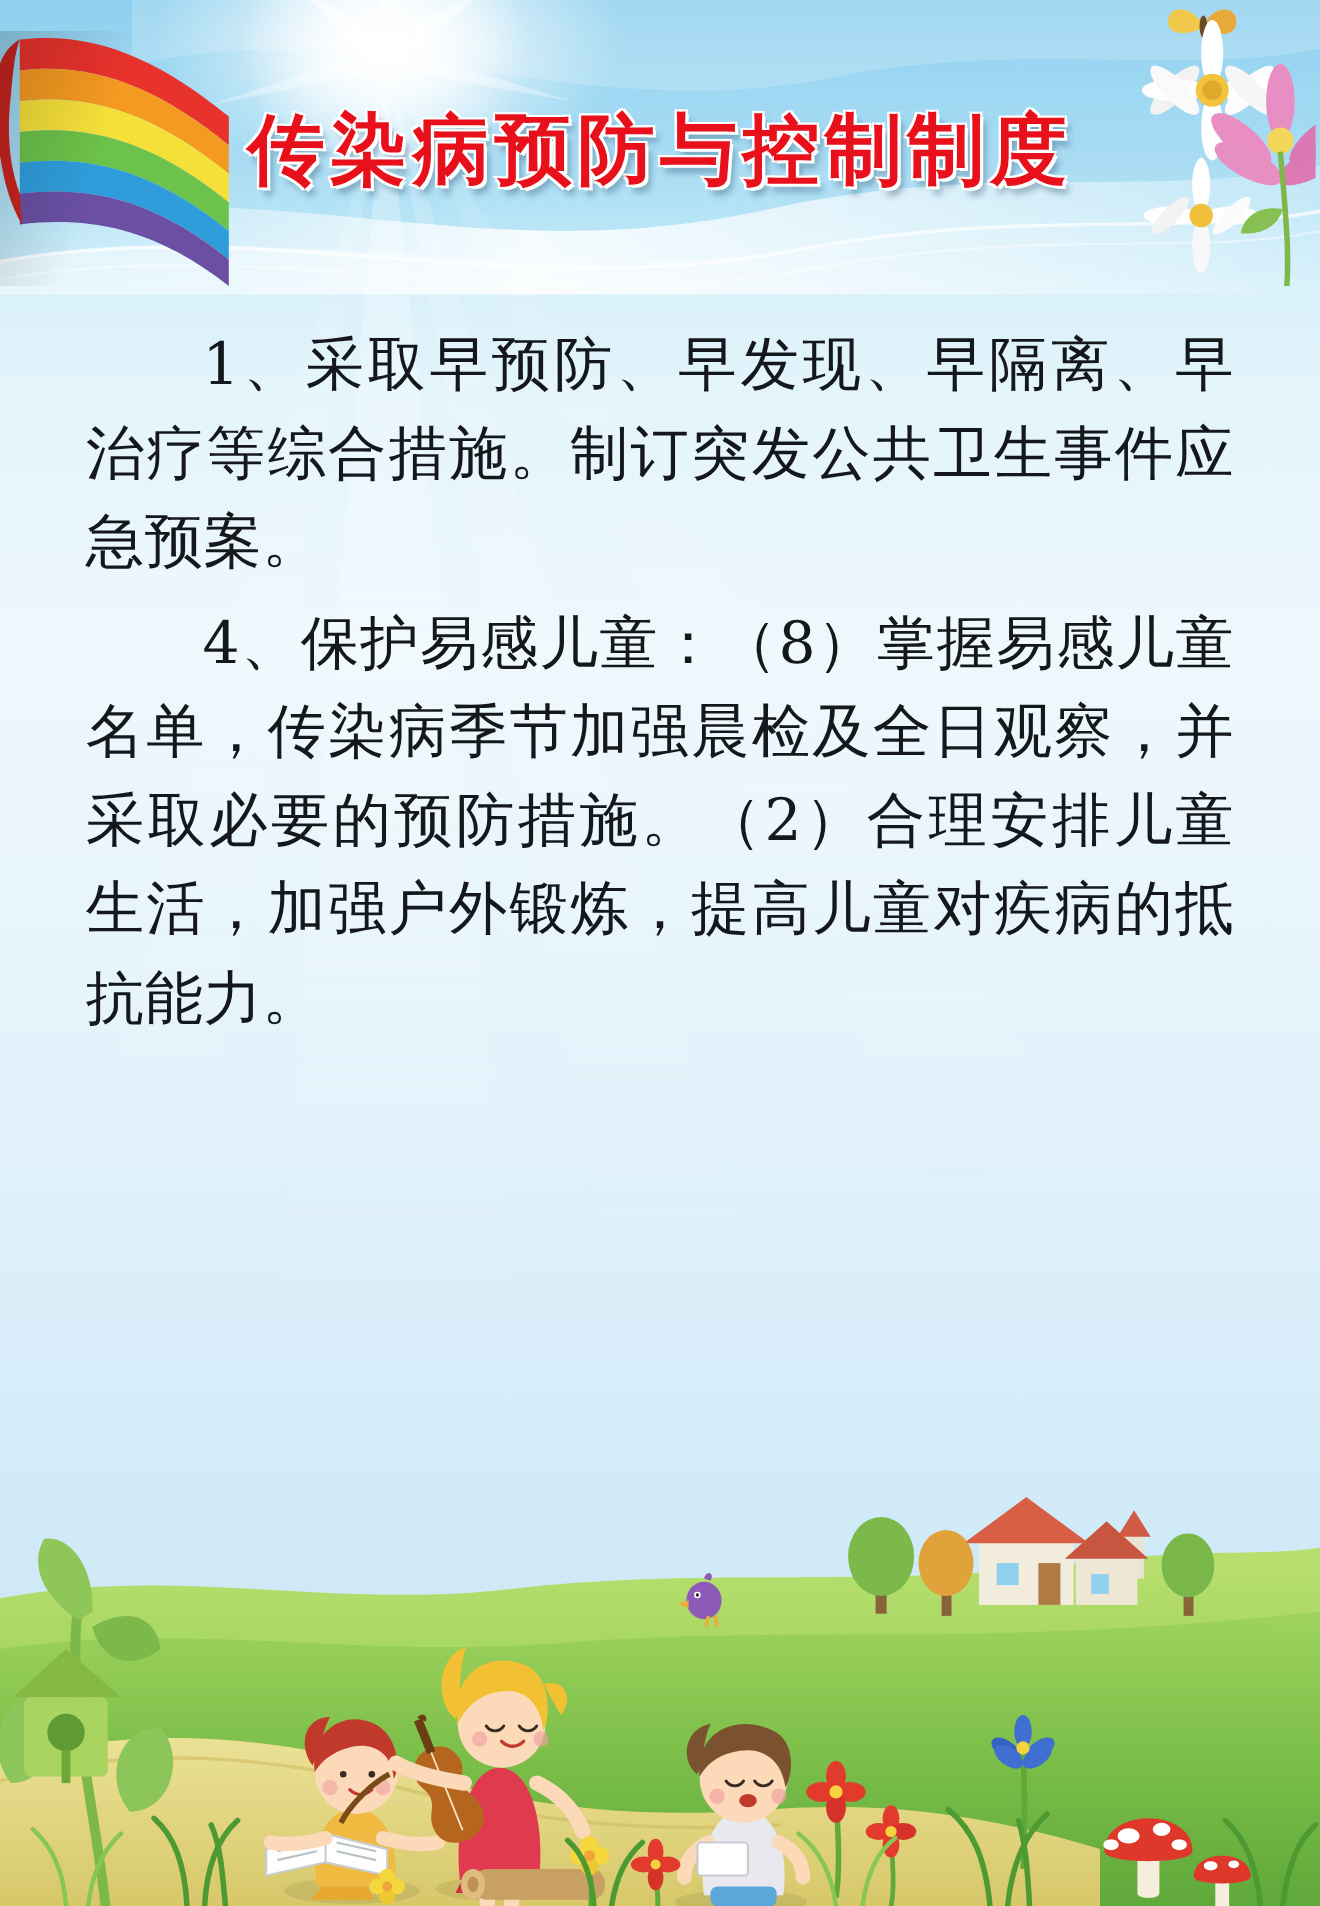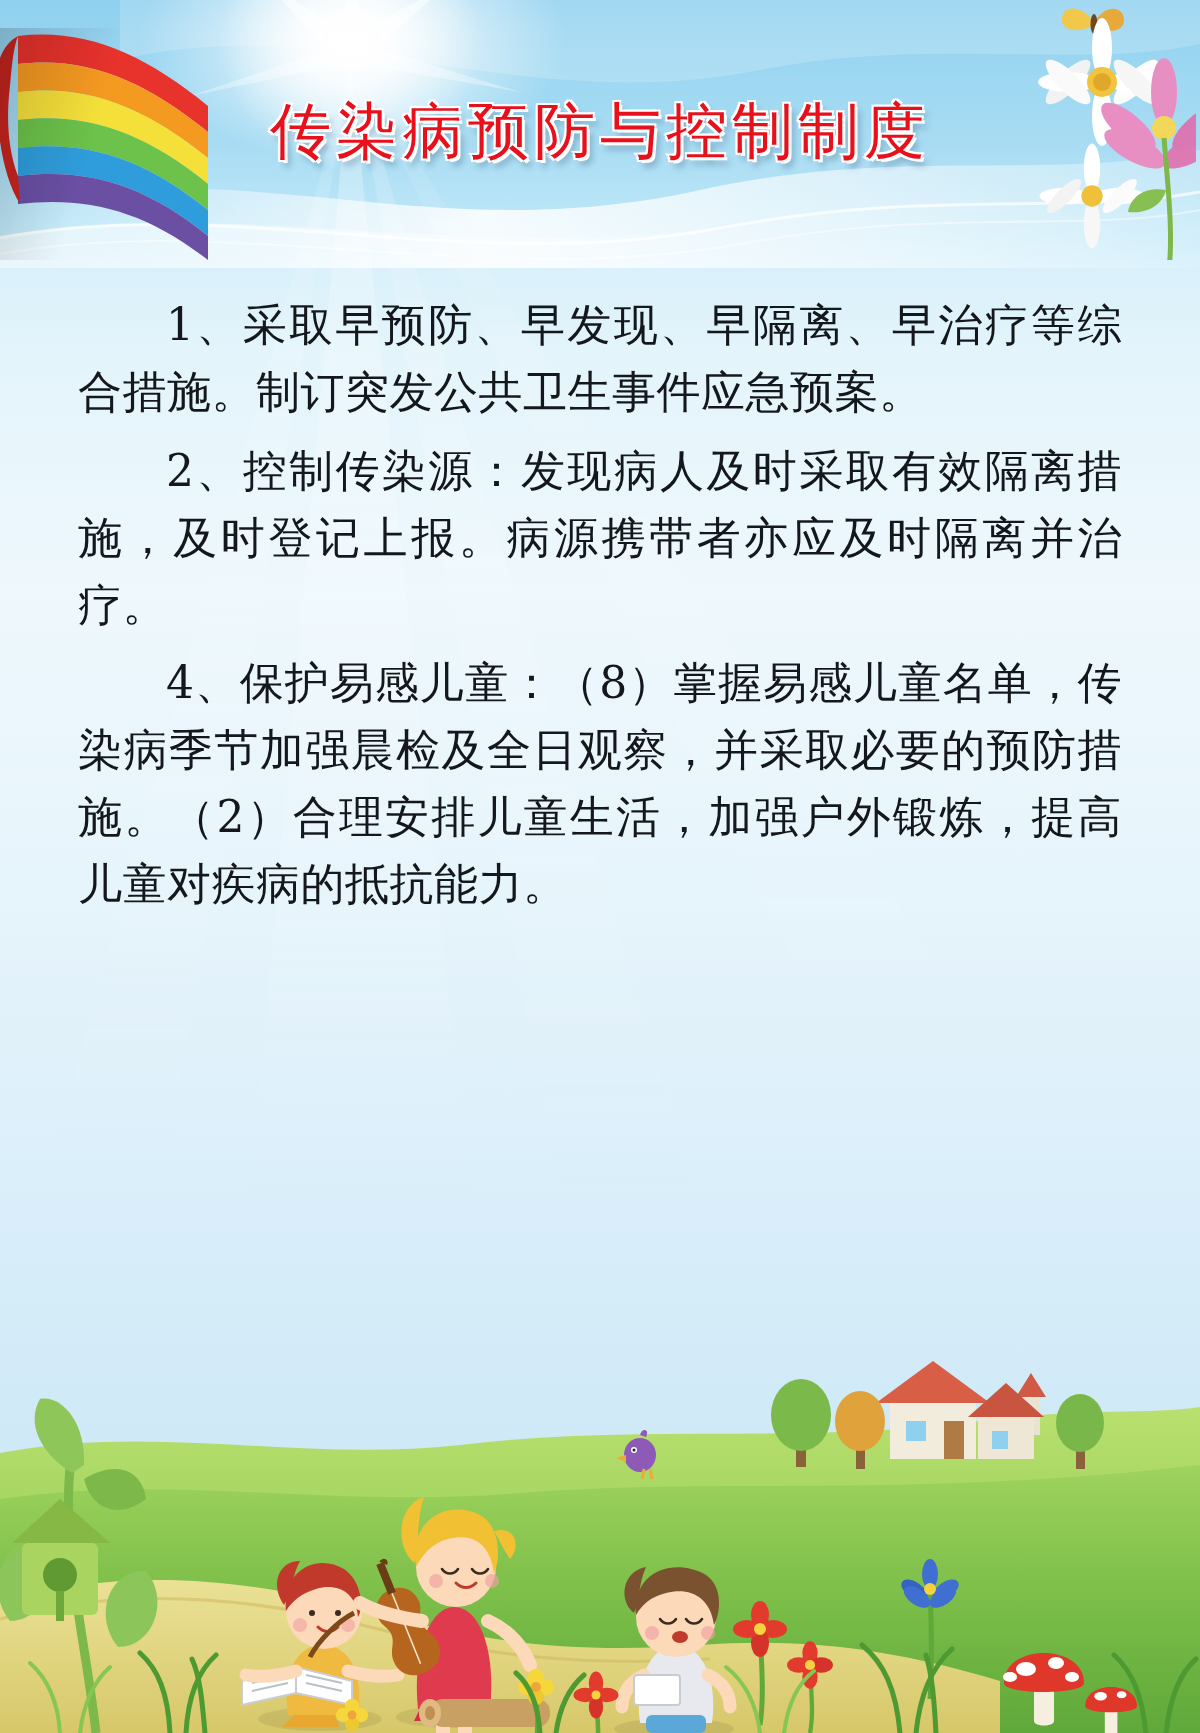--- a/index.html
+++ b/index.html
@@ -73,22 +73,22 @@
     position: absolute;
     left: 0;
     top: 98px;
     width: 1200px;
     text-align: center;
     z-index: 6;
   }
   .title {
     display: inline-block;
     font-family: "DejaVu Serif", "Liberation Serif", serif;
-    font-weight: 400;
-    font-size: 61px;
+    font-weight: 700;
+    font-size: 70px;
     line-height: 1.08;
     letter-spacing: 5px;
     color: #e8101b;
     padding: 0 10px;
     -webkit-text-stroke: 3px #ffffff;
     paint-order: stroke fill;
     text-shadow:
       0 0 2px #ffffff,
       3px 3px 0 #ffffff,
       -2px 2px 0 #ffffff,
@@ -100,21 +100,21 @@
   
   .content {
     position: absolute;
     left: 78px;
     top: 292px;
     width: 1044px;
     z-index: 5;
   }
   .para {
     font-family: "DejaVu Serif", "Liberation Serif", serif;
-    font-size: 44px;
+    font-size: 53px;
     line-height: 1.52;
     color: #14181c;
     text-indent: 2em;
     margin: 0 0 12px 0;
     letter-spacing: 0.5px;
     text-align: justify;
   }
 
   
   .scene {
@@ -260,21 +260,20 @@
       <path d="M2,62 C-20,58 -34,70 -36,84 C-18,86 -2,78 2,62 Z" fill="#86bf52"></path>
     </g>
   </svg>
 
   <div class="title-wrap">
     <div class="title">传染病预防与控制制度</div>
   </div>
 
   <div class="content">
     <p class="para">1、采取早预防、早发现、早隔离、早治疗等综合措施。制订突发公共卫生事件应急预案。</p>
-    <p class="para">2、控制传染源：发现病人及时采取有效隔离措施，及时登记上报。病源携带者亦应及时隔离并治疗。</p>
     <p class="para">4、保护易感儿童：（8）掌握易感儿童名单，传染病季节加强晨检及全日观察，并采取必要的预防措施。（2）合理安排儿童生活，加强户外锻炼，提高儿童对疾病的抵抗能力。</p>
   </div>
 
   <div class="scene">
     <svg width="1200" height="430" viewBox="0 0 1200 430">
       <defs>
         <linearGradient id="grassG" x1="0" y1="0" x2="0" y2="1">
           <stop offset="0%" stop-color="#9ed35e"></stop>
           <stop offset="45%" stop-color="#7ec04a"></stop>
           <stop offset="100%" stop-color="#5fa83a"></stop>

